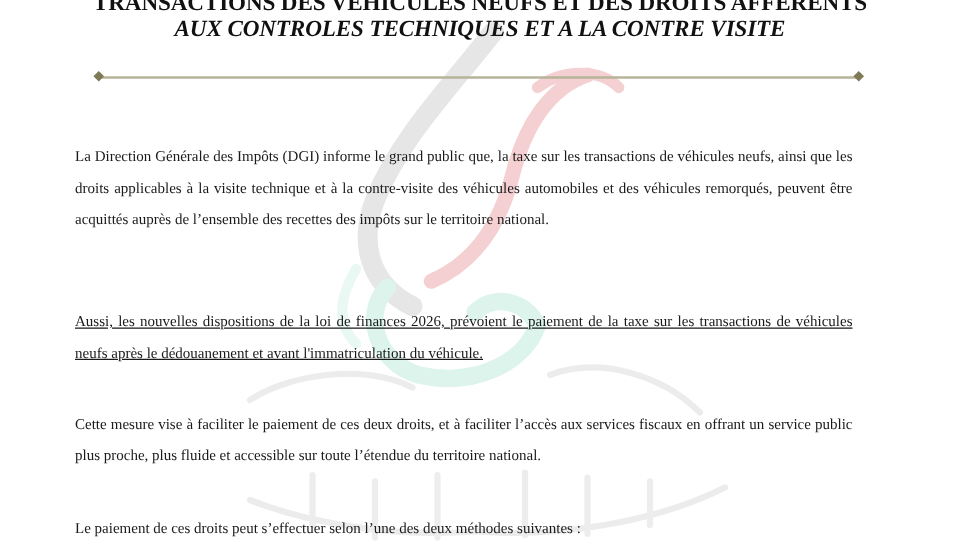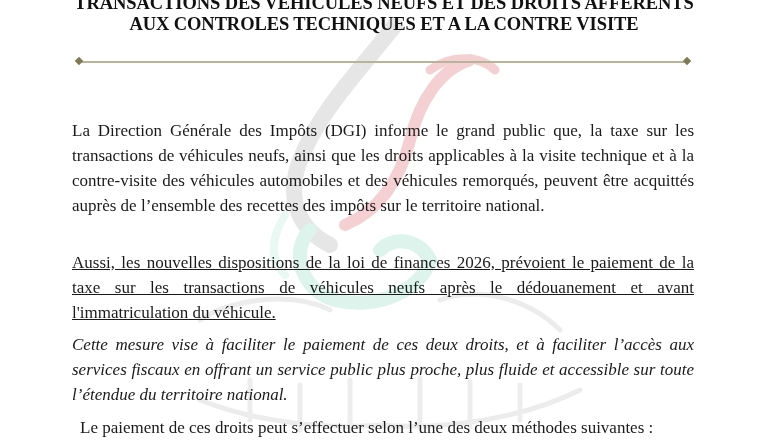--- a/index.html
+++ b/index.html
@@ -35,21 +35,21 @@
       text-align: center;
       font-family: "Liberation Serif", "DejaVu Serif", serif;
       font-weight: bold;
       font-size: 18.5px;
       letter-spacing: -0.1px;
       line-height: 21px;
       color: #111111;
       white-space: nowrap;
     }
     .title.l1 { top: -7px; }
-    .title.l2 { top: 14px; }
+    .title.l2 { top: 14px; font-style: italic; }
 
     .divider {
       position: absolute;
       left: 78px;
       top: 61px;
       width: 610px;
       height: 2px;
       background: #b7b49a;
     }
     .divider .cap {
@@ -58,32 +58,32 @@
       width: 6px;
       height: 6px;
       background: #7d7a55;
       transform: rotate(45deg);
     }
     .divider .cap.left { left: -2px; }
     .divider .cap.right { right: -2px; }
 
     .para {
       position: absolute;
-      left: 72px;
+      left: 60px;
       width: 622px;
-      font-size: 17px;
+      font-size: 12px;
       line-height: 25px;
       text-align: justify;
       text-align-last: left;
       color: #1a1a1a;
     }
     .para.p1 { top: 101px; }
     .para.p2 { top: 233px; text-decoration: underline; }
-    .para.p3 { top: 315px; font-style: italic; }
-    .para.p4 { top: 398px; margin-left: 8px; }
+    .para.p3 { top: 315px; }
+    .para.p4 { top: 398px; }
   </style>
 </head>
 <body>
 
 <svg class="watermark" viewBox="0 0 768 445" xmlns="http://www.w3.org/2000/svg">
 
   <path d="M395 25 C 360 70, 320 110, 300 160 C 285 200, 300 230, 330 245" fill="none" stroke="#e6e6e6" stroke-width="16" stroke-linecap="round"></path>
 
   <path d="M470 60 C 440 70, 420 100, 410 140 C 400 180, 380 210, 345 225" fill="none" stroke="#f5d0d2" stroke-width="12" stroke-linecap="round"></path>
   <path d="M430 70 C 450 55, 480 55, 495 70" fill="none" stroke="#f5d0d2" stroke-width="9" stroke-linecap="round"></path>

